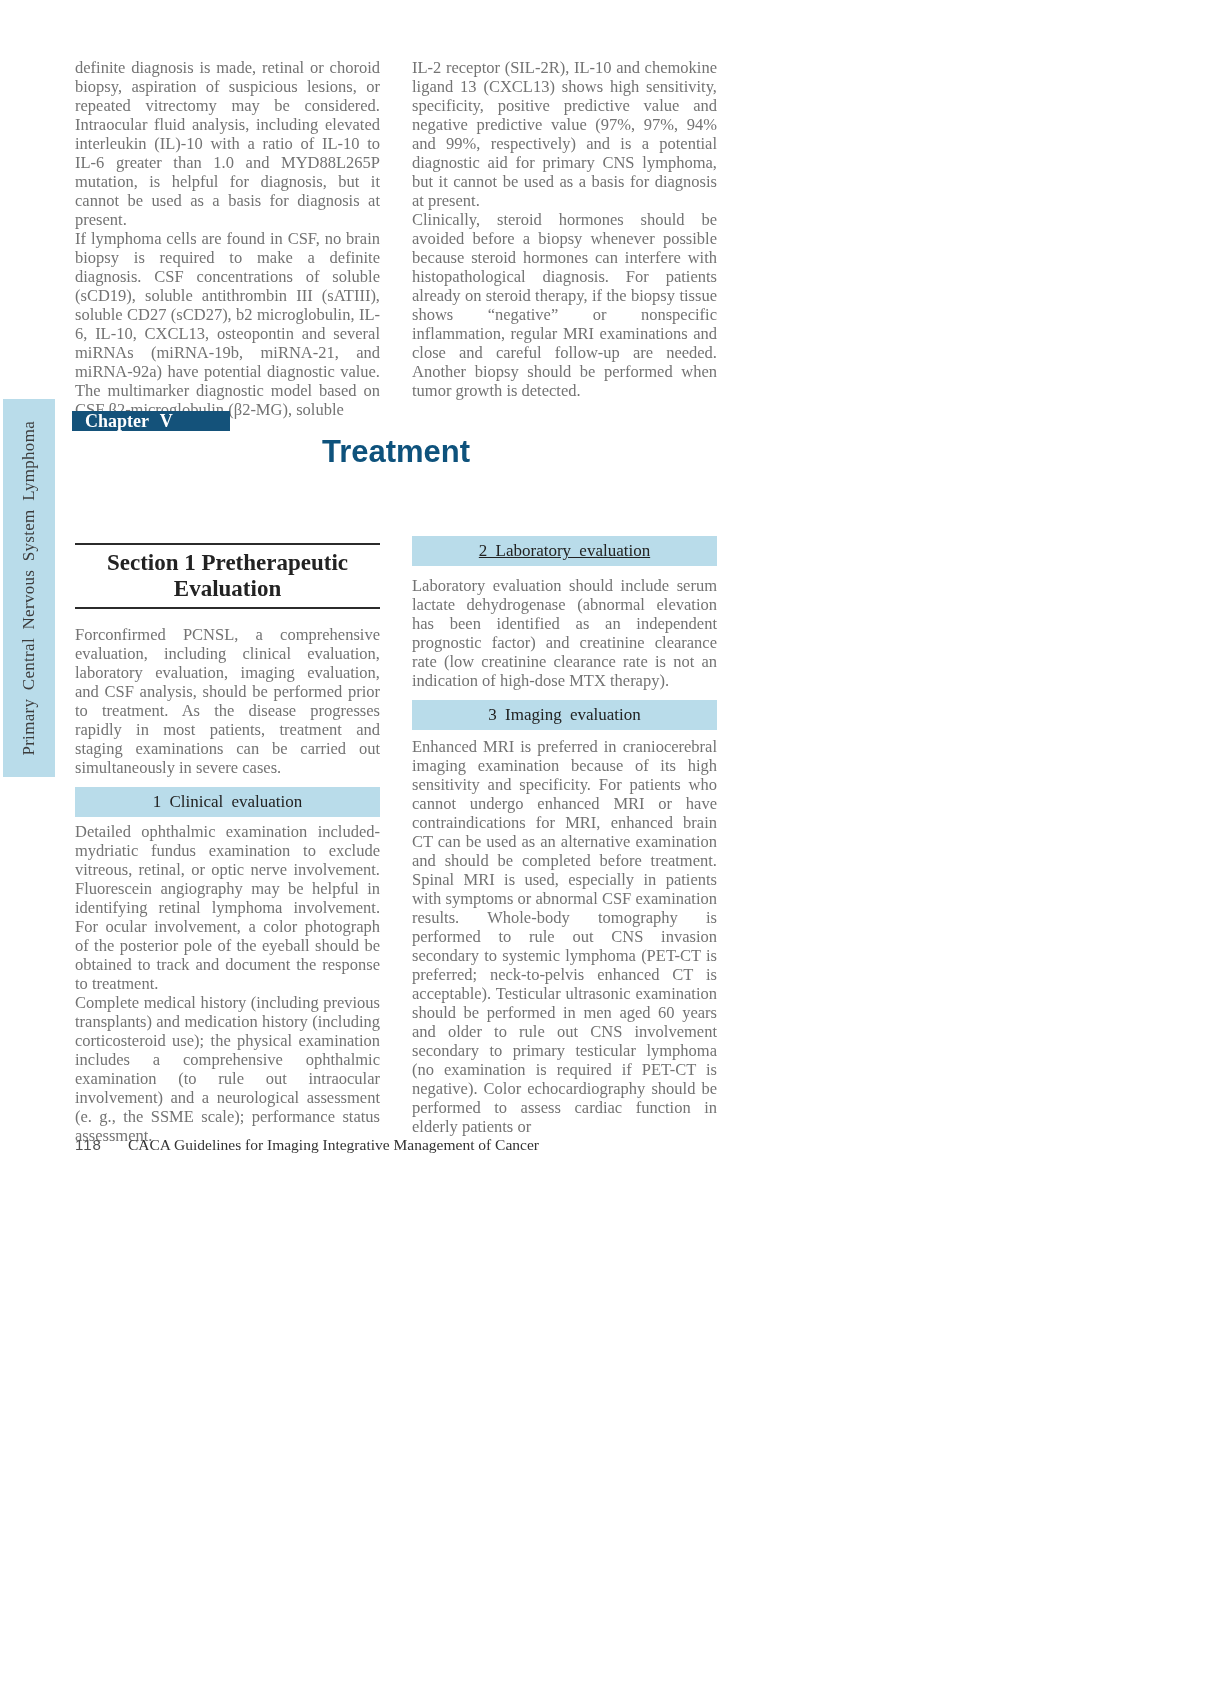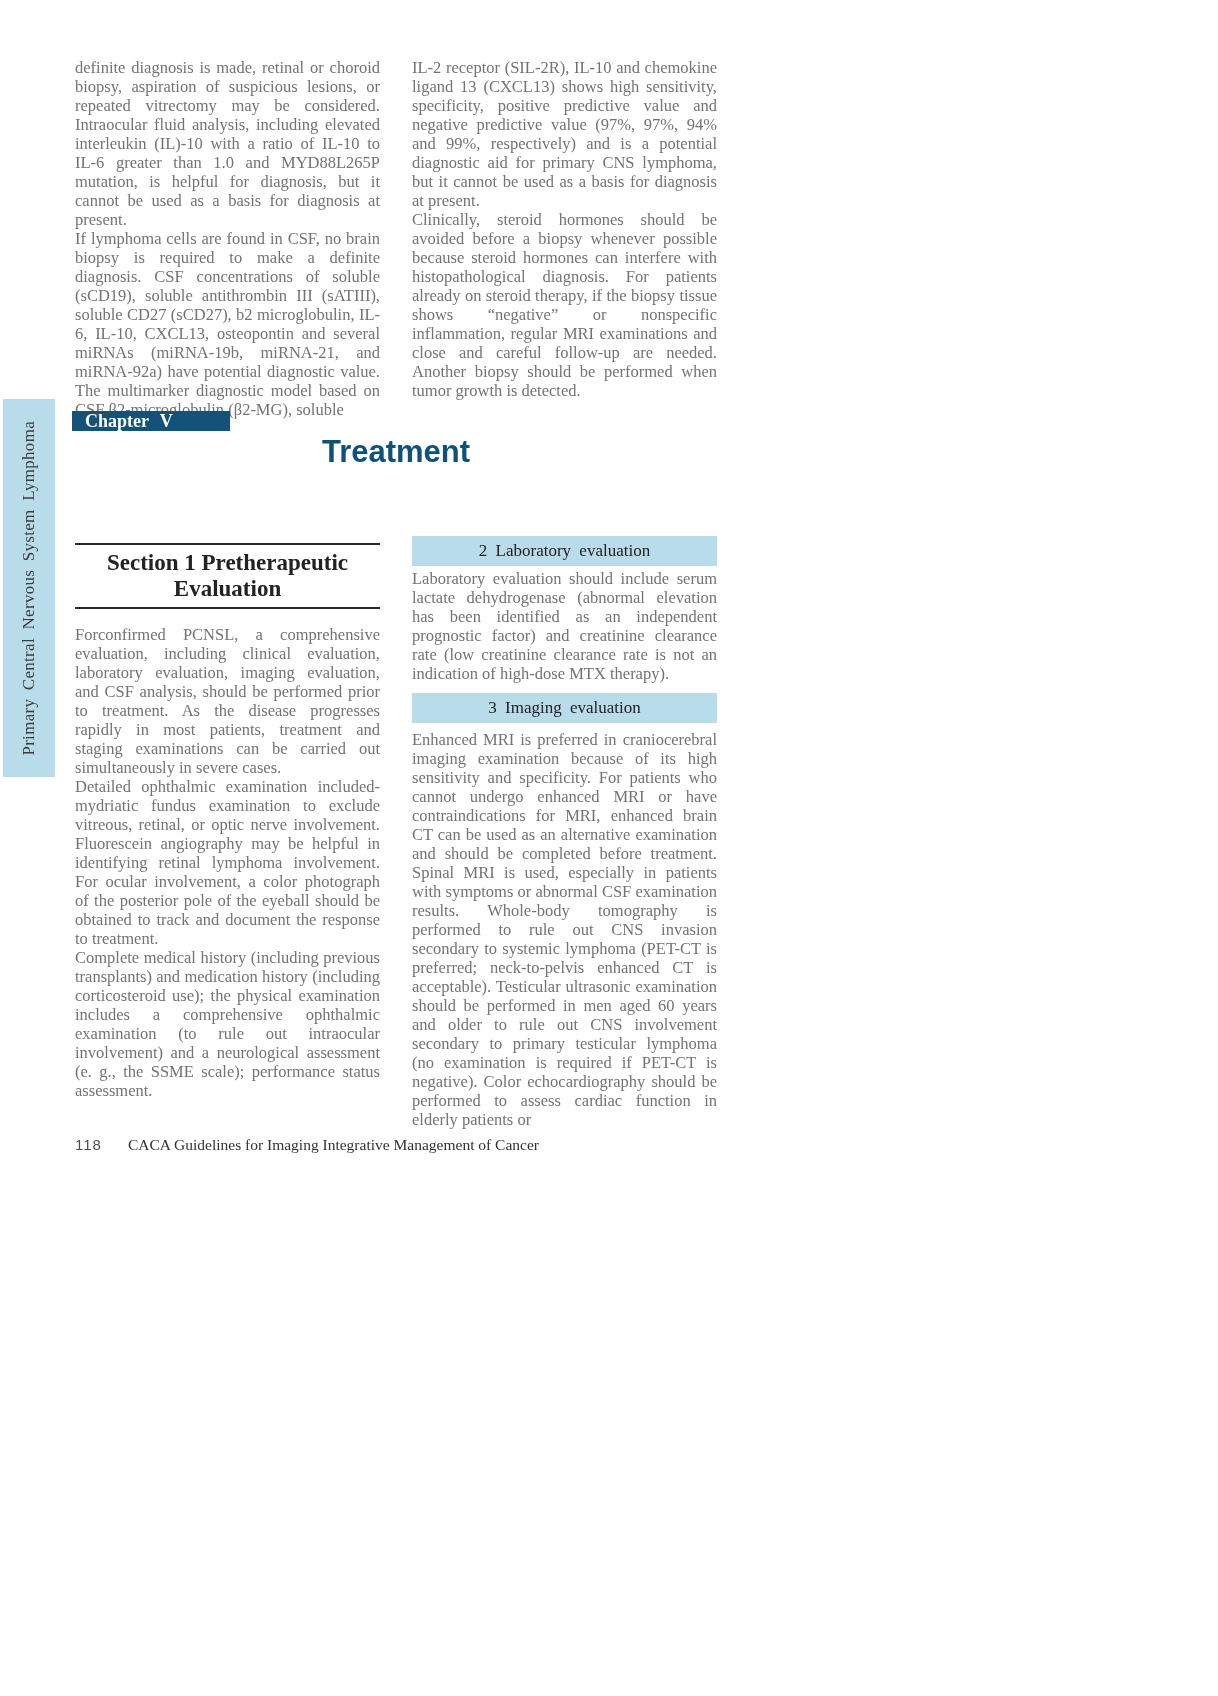--- a/index.html
+++ b/index.html
@@ -41,21 +41,21 @@
   .ruled-heading {
     margin:13px 0 16px 0; padding:5px 4px;
     border-top:2px solid #2b2b2b; border-bottom:2px solid #2b2b2b;
     font-size:23px; font-weight:bold; text-align:center; color:#222222;
   }
   .band-heading {
     margin:10px 0 5px 0; padding:5px 0; background:#b9dcea;
     font-size:17px; font-weight:normal; text-align:center; color:#222222;
     word-spacing:4px;
   }
-  .band-first { margin-top:6px; margin-bottom:3px; }
+  .band-first { margin-top:6px; margin-bottom:10px;text-decoration:underline; }
   .band-imaging { margin-bottom:7px; }
   .intro-para { margin-bottom:0; }
   
   .footer {
     position:absolute; left:75px; top:1128px; width:700px;
     display:flex; align-items:baseline; gap:26px;
   }
   .page-num {
     font-family:Liberation Sans, sans-serif; font-size:15px;
     color:#4f4f4f; letter-spacing:1px;margin-top:8px;
@@ -85,20 +85,21 @@
   <div class="chapter-bar">
     <span>Chapter V</span>
   </div>
 
   <h1 class="page-title">Treatment</h1>
 
   <div class="two-col section-block">
     <div class="col">
       <h2 class="ruled-heading">Section 1 Pretherapeutic Evaluation</h2>
       <p class="body-text intro-para">Forconfirmed PCNSL, a comprehensive evaluation, including clinical evaluation, laboratory evaluation, imaging evaluation, and CSF analysis, should be performed prior to treatment. As the disease progresses rapidly in most patients, treatment and staging examinations can be carried out simultaneously in severe cases.</p>
+      <h3 class="band-heading">1 Clinical evaluation</h3>
       <p class="body-text">Detailed ophthalmic examination included-mydriatic fundus examination to exclude vitreous, retinal, or optic nerve involvement. Fluorescein angiography may be helpful in identifying retinal lymphoma involvement. For ocular involvement, a color photograph of the posterior pole of the eyeball should be obtained to track and document the response to treatment.</p>
       <p class="body-text">Complete medical history (including previous transplants) and medication history (including corticosteroid use); the physical examination includes a comprehensive ophthalmic examination (to rule out intraocular involvement) and a neurological assessment (e. g., the SSME scale); performance status assessment.</p>
     </div>
     <div class="col">
       <h3 class="band-heading band-first">2 Laboratory evaluation</h3>
       <p class="body-text">Laboratory evaluation should include serum lactate dehydrogenase (abnormal elevation has been identified as an independent prognostic factor) and creatinine clearance rate (low creatinine clearance rate is not an indication of high-dose MTX therapy).</p>
       <h3 class="band-heading band-imaging">3 Imaging evaluation</h3>
       <p class="body-text">Enhanced MRI is preferred in craniocerebral imaging examination because of its high sensitivity and specificity. For patients who cannot undergo enhanced MRI or have contraindications for MRI, enhanced brain CT can be used as an alternative examination and should be completed before treatment. Spinal MRI is used, especially in patients with symptoms or abnormal CSF examination results. Whole-body tomography is performed to rule out CNS invasion secondary to systemic lymphoma (PET-CT is preferred; neck-to-pelvis enhanced CT is acceptable). Testicular ultrasonic examination should be performed in men aged 60 years and older to rule out CNS involvement secondary to primary testicular lymphoma (no examination is required if PET-CT is negative). Color echocardiography should be performed to assess cardiac function in elderly patients or</p>
     </div>
   </div>

